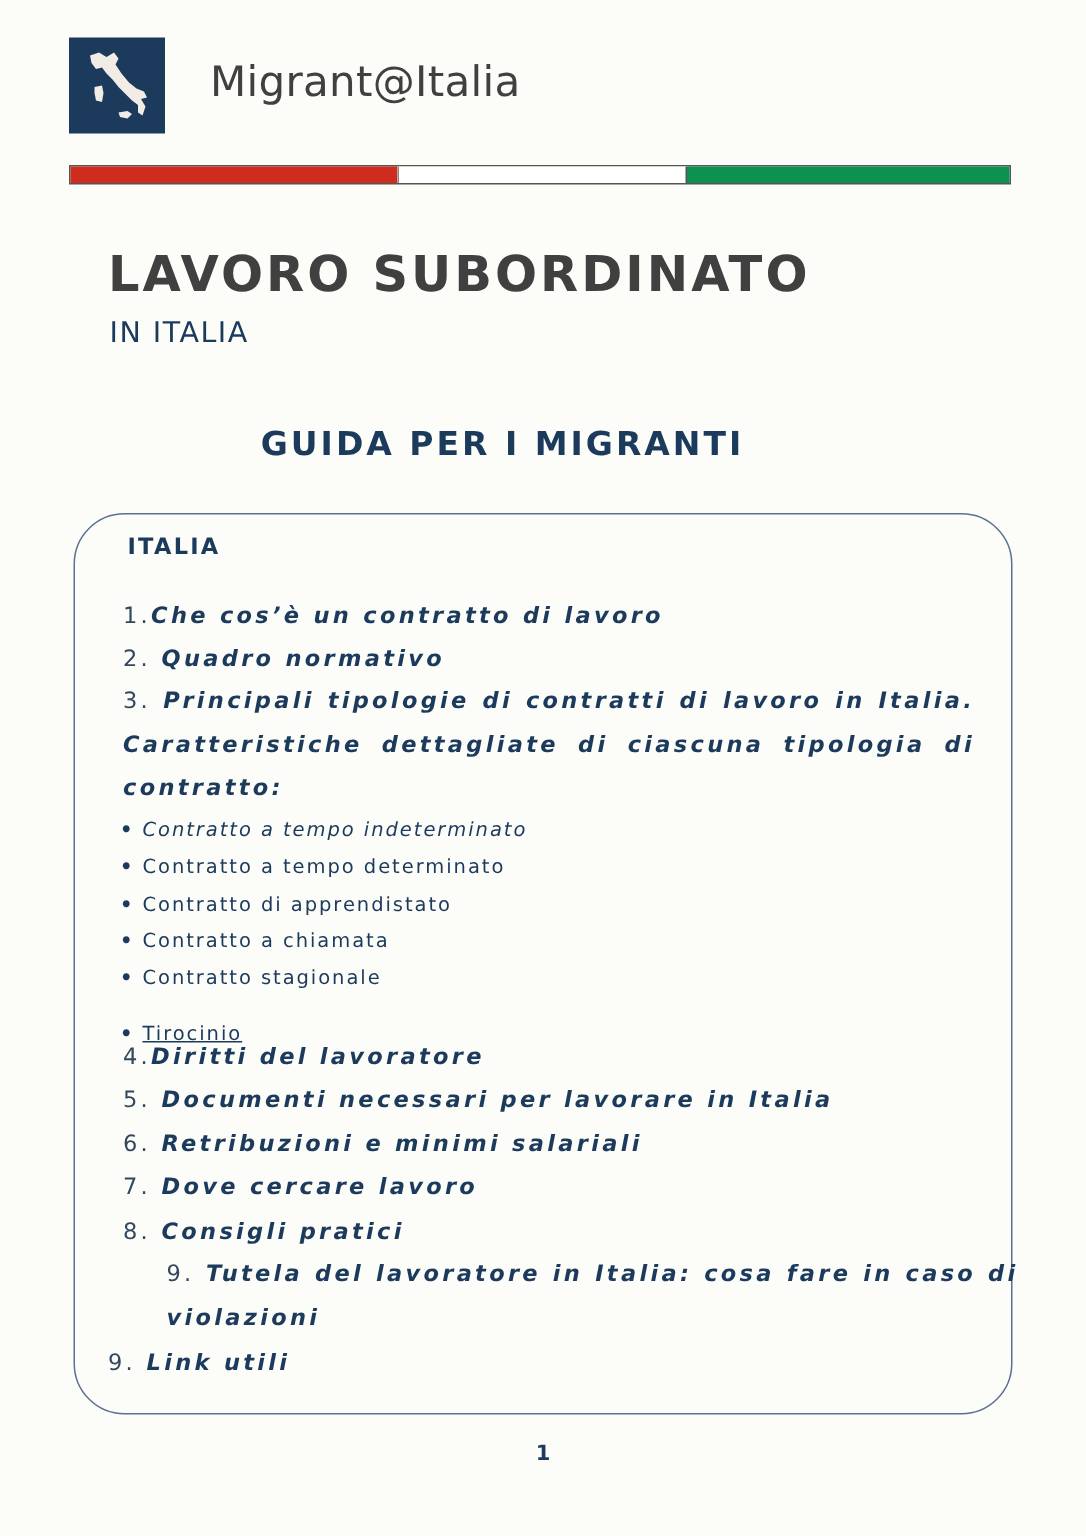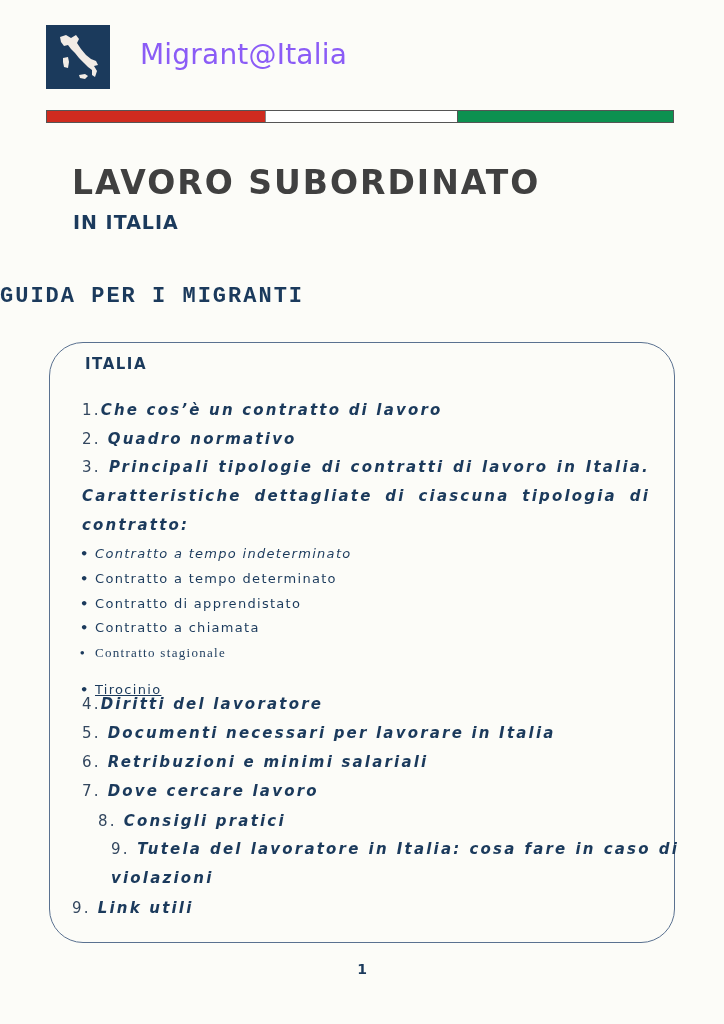--- a/index.html
+++ b/index.html
@@ -8,40 +8,40 @@
     position: relative; overflow: hidden;
     font-family: "DejaVu Sans", sans-serif; color: #1b3a5c;
   }
   .logo-box {
     position: absolute; left: 46px; top: 25px; width: 64px; height: 64px;
     background: #1b3a5c;
   }
   .logo-box svg { width: 64px; height: 64px; display: block; }
   .brand {
     position: absolute; left: 140px; top: 38px;
-    font-size: 28px; font-weight: 500; color: #8b5cf6; letter-spacing: 0.2px;
+    font-size: 28px; font-weight: 500; color: #404040; letter-spacing: 0.2px;
   }
   .flag-bar {
     position: absolute; left: 46px; top: 110px; width: 628px; height: 13px;
     display: flex; border: 1px solid #555; box-sizing: border-box;
   }
   .flag-bar .red { flex: 0 0 218px; background: #cf2b1f; }
   .flag-bar .white { flex: 0 0 191px; background: #ffffff; border-right: 1px solid #555; border-left: 1px solid #888; }
   .flag-bar .green { flex: 1; background: #0c9150; }
   .title {
     position: absolute; left: 72px; top: 163px;
     font-size: 33px; font-weight: bold; letter-spacing: 2px; color: #404040;
   }
   .subtitle {
     position: absolute; left: 73px; top: 211px;
-    font-size: 19px; font-weight: bold; letter-spacing: 1px; color: #1b3a5c;
+    font-size: 19px; font-weight: normal; letter-spacing: 1px; color: #1b3a5c;
   }
   .guide {
-    position: absolute; left: 0; width: 670px; top: 284px; 
-    font-size: 22px; font-weight: bold; letter-spacing: 2px; color: #1b3a5c; font-family: Liberation Mono, monospace;
+    position: absolute; left: 0; width: 670px; top: 284px; text-align: center;
+    font-size: 22px; font-weight: bold; letter-spacing: 2px; color: #1b3a5c;
   }
   .index-box {
     position: absolute; left: 49px; top: 342px; width: 626px; height: 601px;
     border: 1.5px solid #5a7190; border-radius: 34px; box-sizing: border-box;
   }
   .index-title {
     position: absolute; left: 85px; top: 355px;
     font-size: 15px; font-weight: bold; letter-spacing: 1.5px; color: #1b3a5c;
   }
   .toc-item {
@@ -98,36 +98,36 @@
   <span class="num">2.</span> <span class="lbl">Quadro normativo</span>
 </div>
 <div class="toc-long" style="top:453px;">
   <span class="num">3.</span> <span class="lbl">Principali tipologie di contratti di lavoro in Italia. Caratteristiche dettagliate di ciascuna tipologia di contratto:</span>
 </div>
 
 <div class="sub-item" style="top:546px;font-style:italic;"><span class="dot">•</span><span>Contratto a tempo indeterminato</span></div>
 <div class="sub-item" style="top:571px;"><span class="dot">•</span><span>Contratto a tempo determinato</span></div>
 <div class="sub-item" style="top:596px;"><span class="dot">•</span><span>Contratto di apprendistato</span></div>
 <div class="sub-item" style="top:620px;"><span class="dot">•</span><span>Contratto a chiamata</span></div>
-<div class="sub-item" style="top:645px;font-family:Liberation Serif, serif;"><span class="dot">•</span><span>Contratto stagionale</span></div>
+<div class="sub-item" style="top:645px;"><span class="dot">•</span><span>Contratto stagionale</span></div>
 <div class="sub-item" style="top:682px;text-decoration:underline;"><span class="dot">•</span><span>Tirocinio</span></div>
 
 <div class="toc-item" style="left:82px; top:695px;">
   <span class="num">4.</span><span class="lbl">Diritti del lavoratore</span>
 </div>
 <div class="toc-item" style="left:82px; top:724px;">
   <span class="num">5.</span> <span class="lbl">Documenti necessari per lavorare in Italia</span>
 </div>
 <div class="toc-item" style="left:82px; top:753px;">
   <span class="num">6.</span> <span class="lbl">Retribuzioni e minimi salariali</span>
 </div>
 <div class="toc-item" style="left:82px; top:782px;text-align:right;">
   <span class="num">7.</span> <span class="lbl">Dove cercare lavoro</span>
 </div>
-<div class="toc-item" style="left:98px; top:812px;">
+<div class="toc-item" style="left:82px; top:812px;">
   <span class="num">8.</span> <span class="lbl">Consigli pratici</span>
 </div>
 <div class="toc-long" style="top:835px;margin-left:29px;">
   <span class="num">9.</span> <span class="lbl">Tutela del lavoratore in Italia: cosa fare in caso di violazioni</span>
 </div>
 <div class="toc-item" style="left:72px; top:899px;">
   <span class="num">9.</span> <span class="lbl">Link utili</span>
 </div>
 
 <div class="page-num">1</div>

